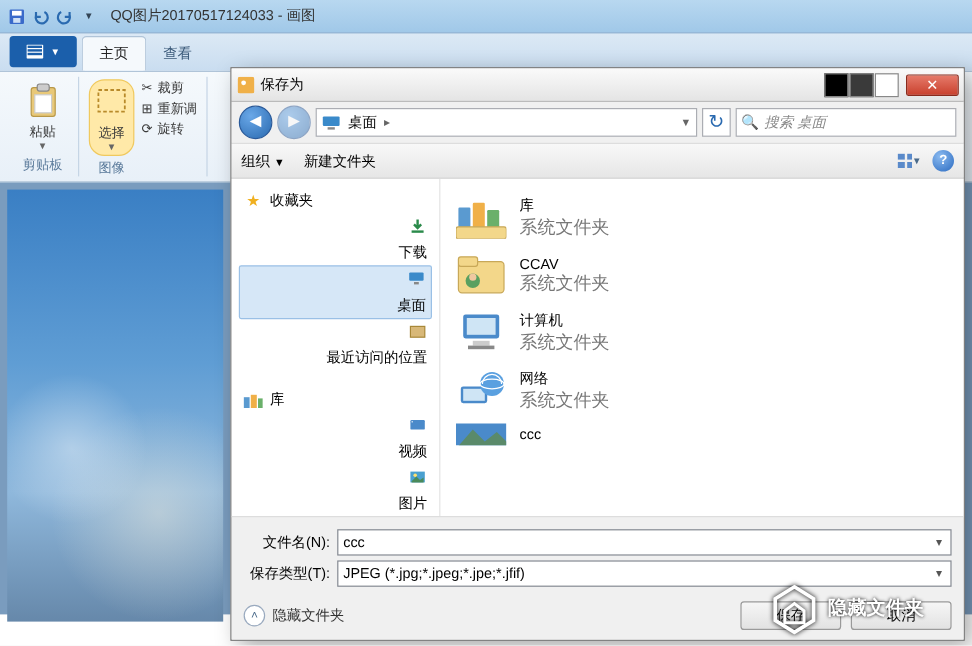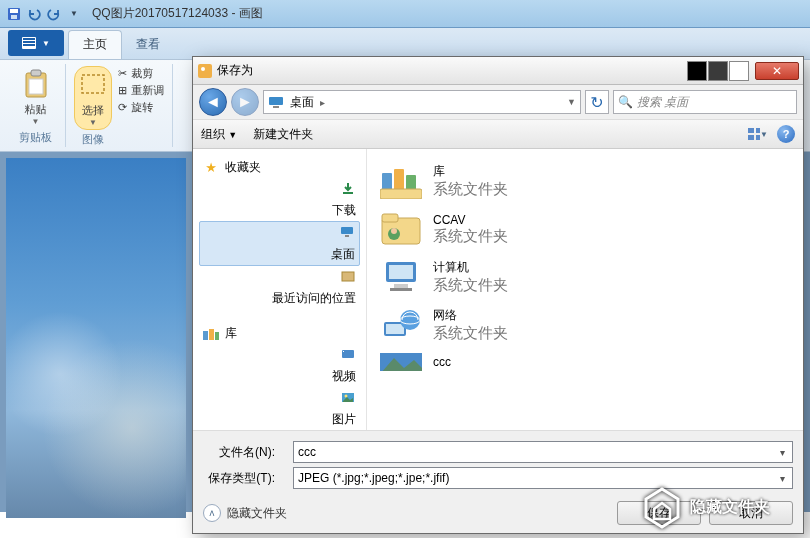--- a/index.html
+++ b/index.html
@@ -66,21 +66,21 @@
 .ico { width: 16px; height: 16px; display: inline-flex; align-items: center; justify-content: center; font-size: 13px; }
 
 .content-pane { flex: 1; padding: 8px 6px; font-size: 12px; overflow: hidden; }
 .item-row { display: flex; align-items: center; gap: 10px; padding: 4px 6px; }
 .big-ico { width: 44px; height: 40px; display:flex; align-items:center; justify-content:center; }
 .item-text .name { font-size: 12px; }
 .item-text .type { font-size: 15px; color: #777; }
 
 
 .dlg-bottom { background: #f0f0f0; border-top: 1px solid #ddd; padding: 6px 10px 8px; }
-.field-row { display: flex; align-items: center; margin: 4px 0; gap: 18px; font-size: 12px; }
+.field-row { display: flex; align-items: center; margin: 4px 0; gap: 6px; font-size: 12px; }
 .field-row label { width: 72px; text-align: right; }
 .field-input { flex: 1; height: 22px; border: 1px solid #828790; background: #fff; padding: 0 4px; font-size: 12px; display: flex; align-items: center; justify-content: space-between; }
 .field-input input { border: none; outline: none; flex: 1; font-size: 12px; }
 .drop-arrow { color: #555; font-size: 10px; padding: 0 3px; }
 .btn-row { display: flex; align-items: center; margin-top: 12px; }
 .hide-folders { display: flex; align-items: center; gap: 6px; font-size: 12px; color: #333; }
 .chev-circle { width: 18px; height: 18px; border: 1px solid #9aaabf; border-radius: 50%; display:flex; align-items:center; justify-content:center; font-size:10px; color:#4a6a8a; background:#fff; }
 .dlg-btn { width: 84px; height: 24px; background: linear-gradient(#f6f6f6, #e2e2e2); border: 1px solid #9a9a9a; border-radius: 3px; font-size: 12px; margin-left: 8px; }
 
 

